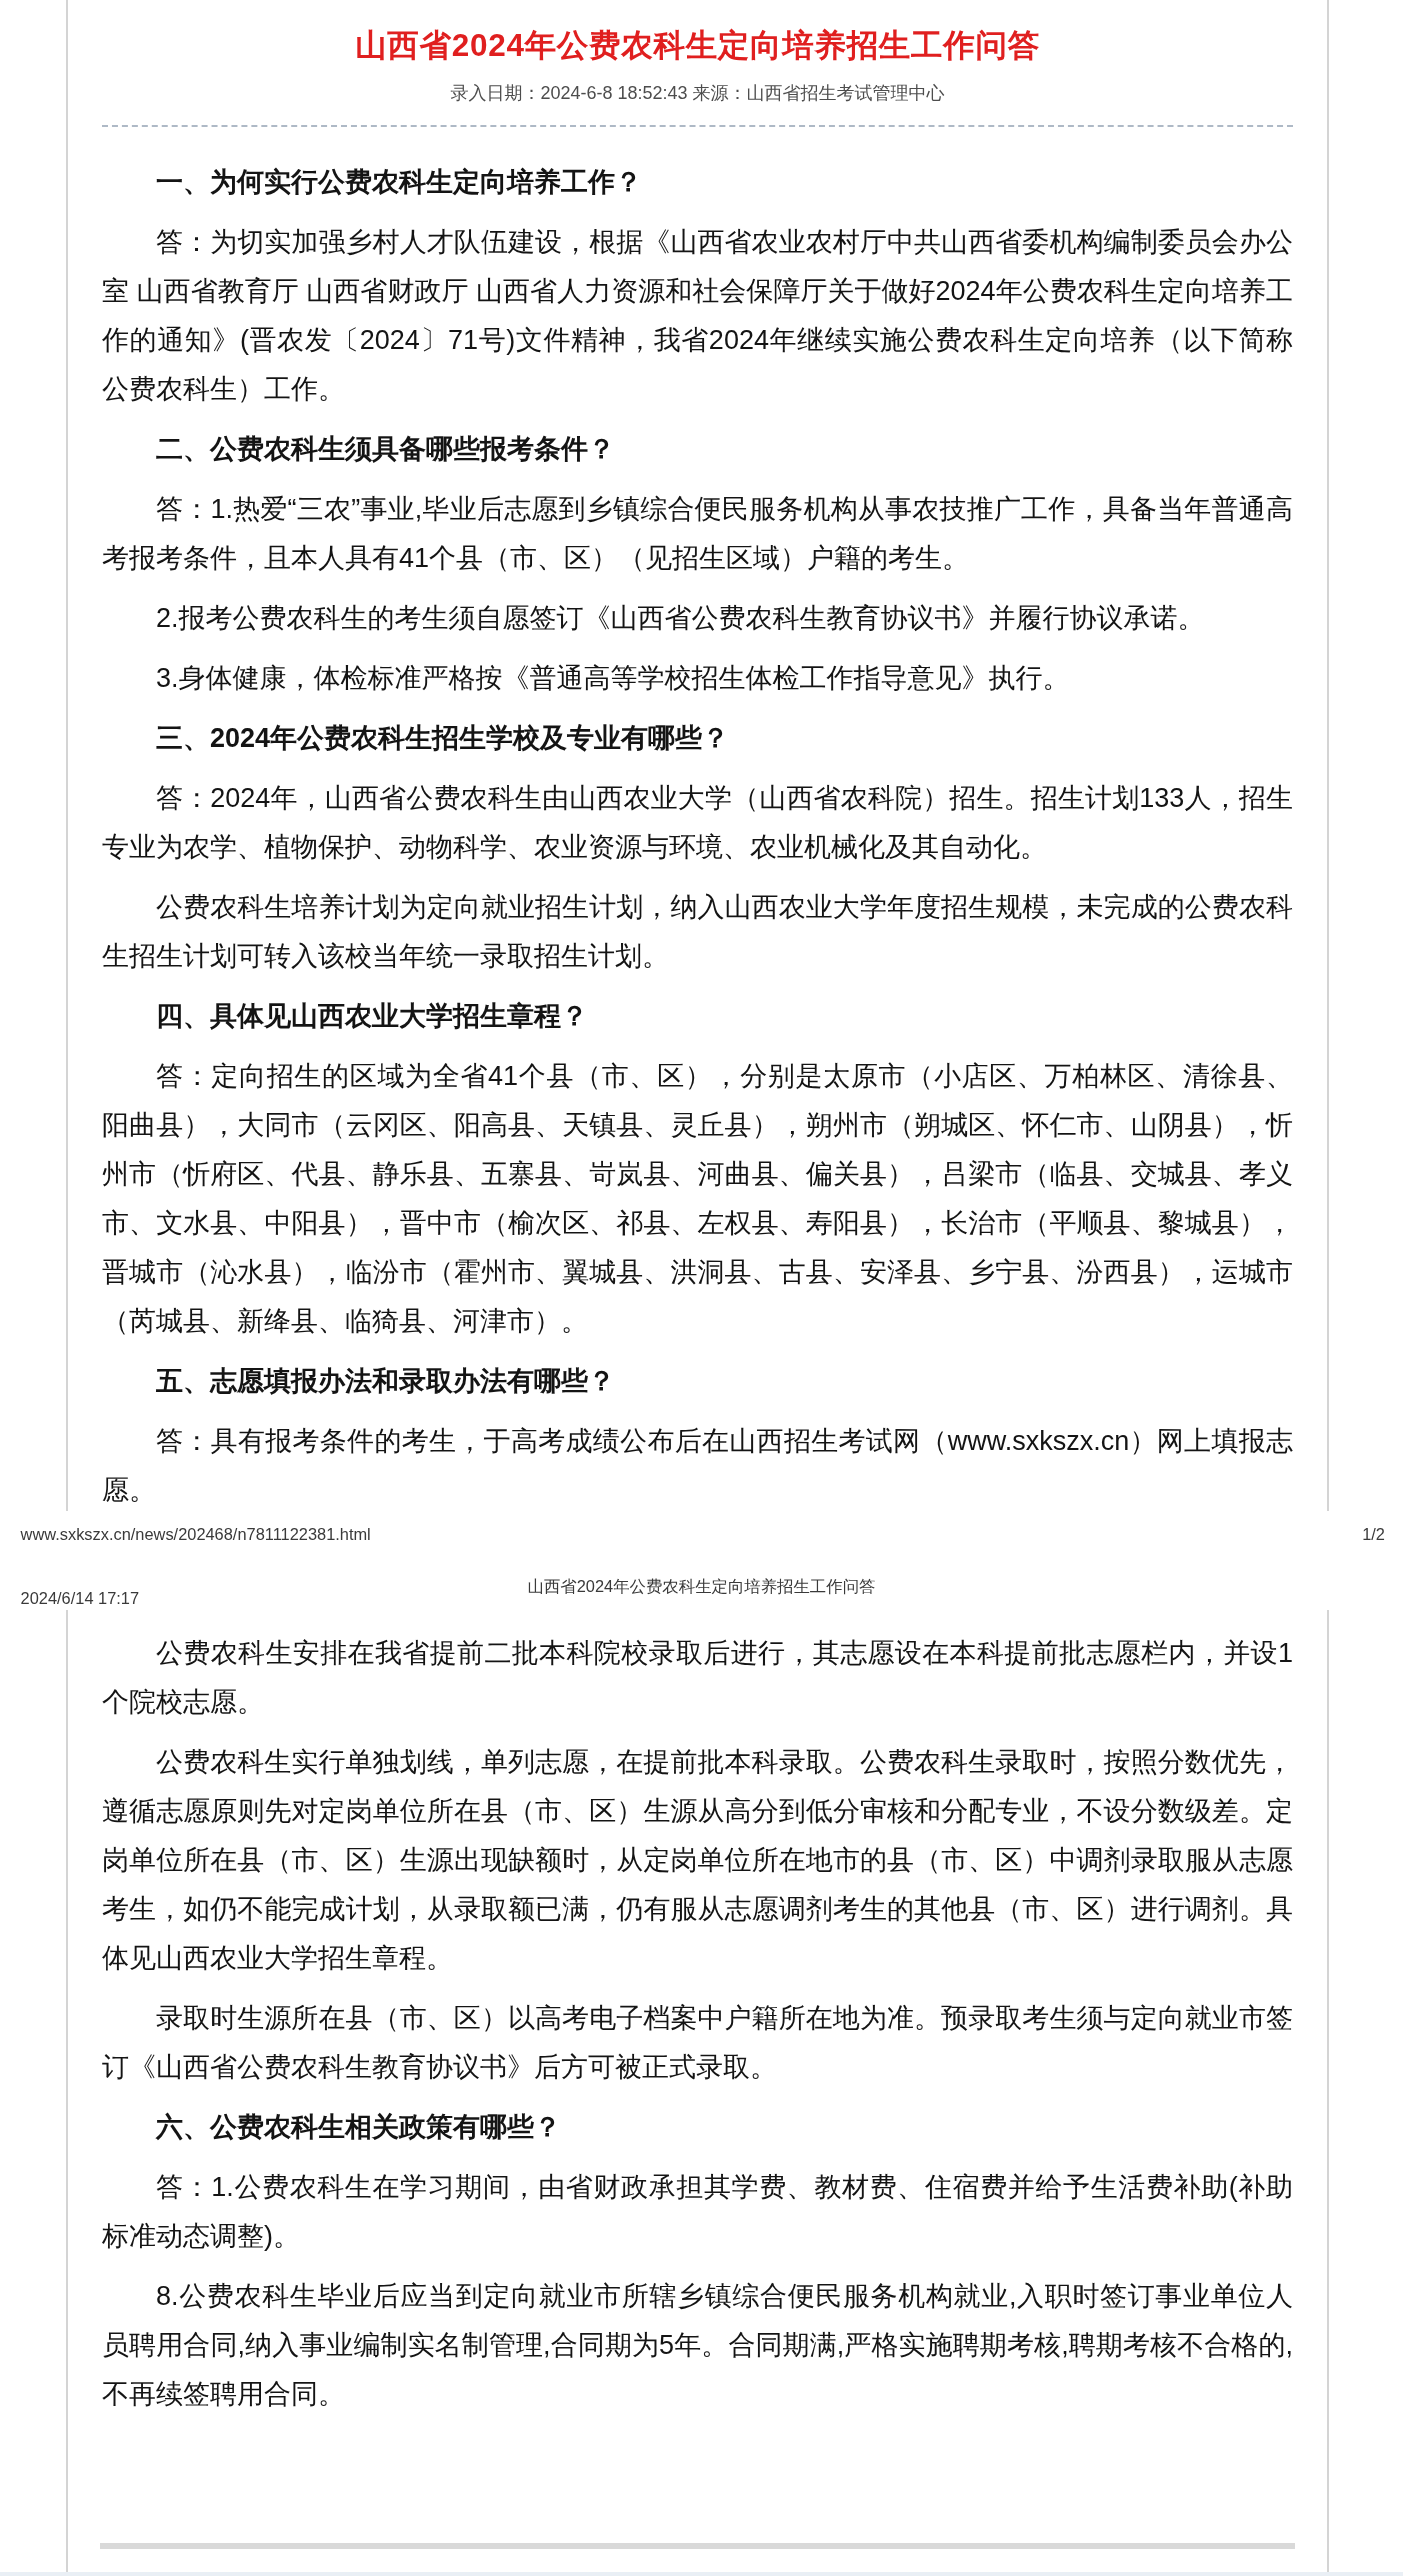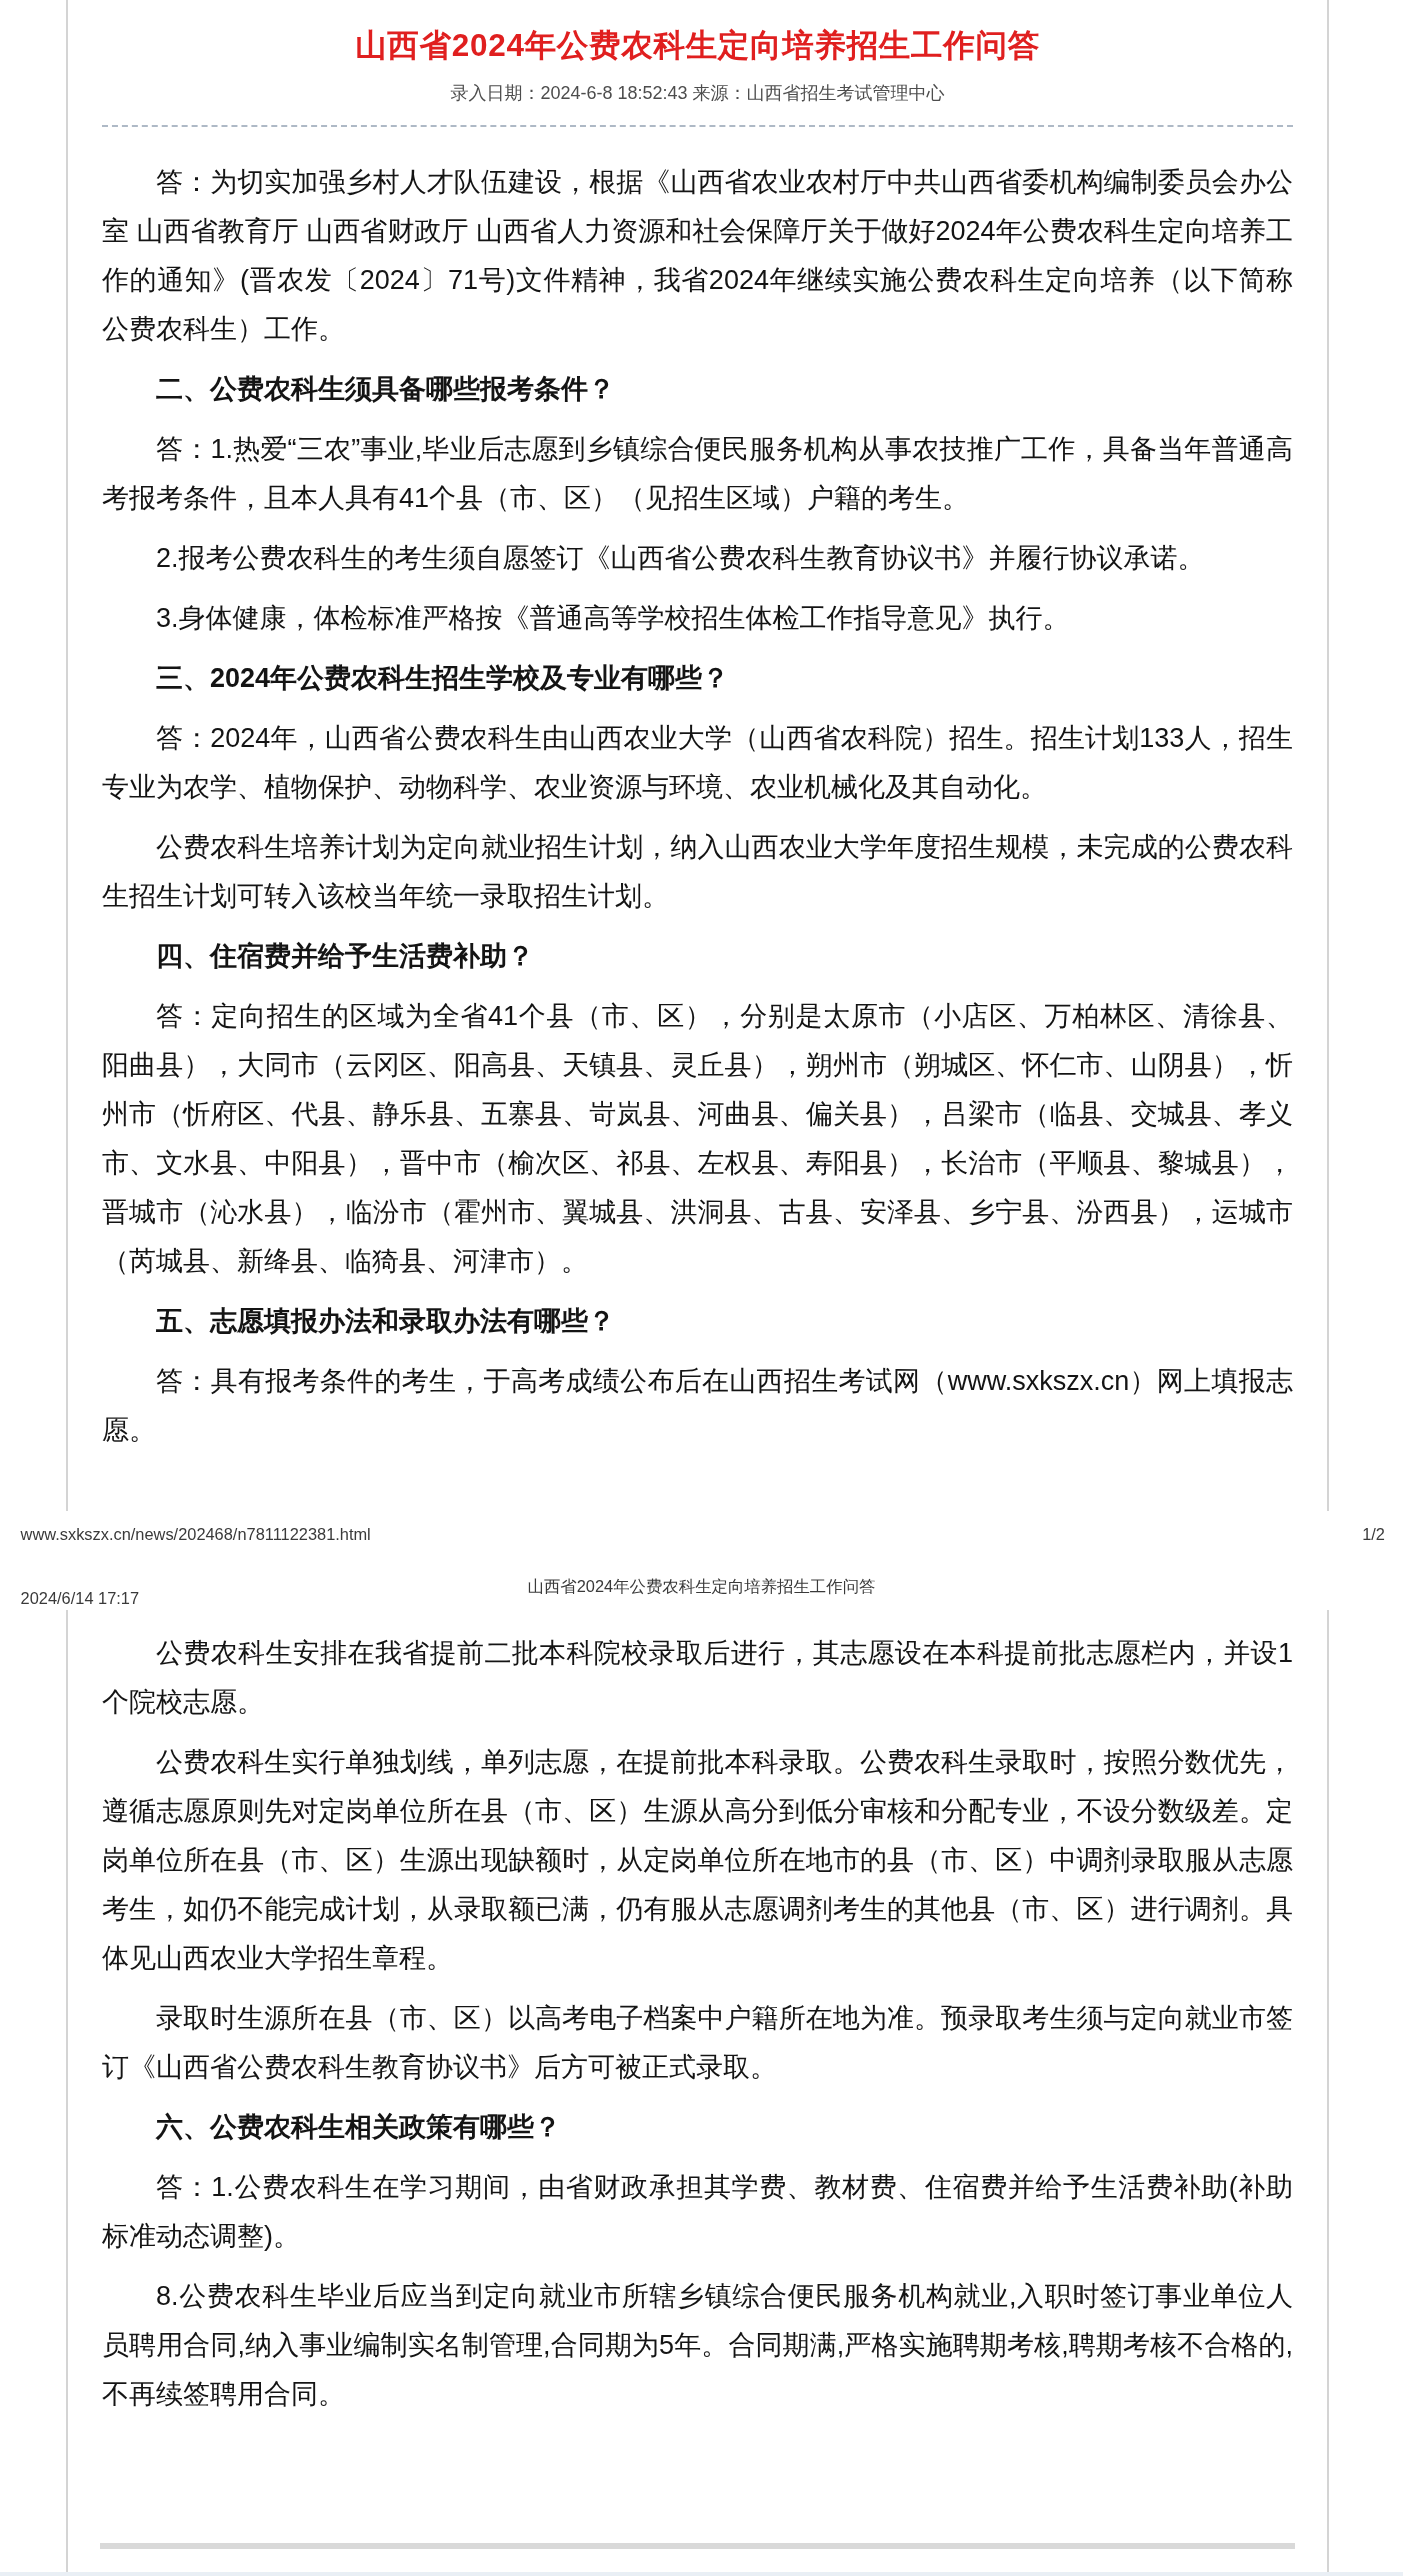--- a/index.html
+++ b/index.html
@@ -60,29 +60,30 @@
 
 <div class="page-box" id="page1-box">
   <div class="content">
     <div class="doc-title">山西省2024年公费农科生定向培养招生工作问答</div>
     <div class="meta-line">
       <span class="meta-entry">录入日期：2024-6-8 18:52:43</span>
       <span class="meta-source">来源：山西省招生考试管理中心</span>
     </div>
     <hr class="dashed-divider">
     <div class="qa">
+        <div class="block heading">一、为何实行公费农科生定向培养工作？</div>
         <div class="block para">答：为切实加强乡村人才队伍建设，根据《山西省农业农村厅中共山西省委机构编制委员会办公室 山西省教育厅 山西省财政厅 山西省人力资源和社会保障厅关于做好2024年公费农科生定向培养工作的通知》(晋农发〔2024〕71号)文件精神，我省2024年继续实施公费农科生定向培养（以下简称公费农科生）工作。</div>
         <div class="block heading">二、公费农科生须具备哪些报考条件？</div>
         <div class="block para">答：1.热爱“三农”事业,毕业后志愿到乡镇综合便民服务机构从事农技推广工作，具备当年普通高考报考条件，且本人具有41个县（市、区）（见招生区域）户籍的考生。</div>
         <div class="block para">2.报考公费农科生的考生须自愿签订《山西省公费农科生教育协议书》并履行协议承诺。</div>
         <div class="block para">3.身体健康，体检标准严格按《普通高等学校招生体检工作指导意见》执行。</div>
         <div class="block heading">三、2024年公费农科生招生学校及专业有哪些？</div>
         <div class="block para">答：2024年，山西省公费农科生由山西农业大学（山西省农科院）招生。招生计划133人，招生专业为农学、植物保护、动物科学、农业资源与环境、农业机械化及其自动化。</div>
         <div class="block para">公费农科生培养计划为定向就业招生计划，纳入山西农业大学年度招生规模，未完成的公费农科生招生计划可转入该校当年统一录取招生计划。</div>
-        <div class="block heading">四、住宿费并给予生活费补助？</div>
+        <div class="block heading">四、具体见山西农业大学招生章程？</div>
         <div class="block para">答：定向招生的区域为全省41个县（市、区），分别是太原市（小店区、万柏林区、清徐县、阳曲县），大同市（云冈区、阳高县、天镇县、灵丘县），朔州市（朔城区、怀仁市、山阴县），忻州市（忻府区、代县、静乐县、五寨县、岢岚县、河曲县、偏关县），吕梁市（临县、交城县、孝义市、文水县、中阳县），晋中市（榆次区、祁县、左权县、寿阳县），长治市（平顺县、黎城县），晋城市（沁水县），临汾市（霍州市、翼城县、洪洞县、古县、安泽县、乡宁县、汾西县），运城市（芮城县、新绛县、临猗县、河津市）。</div>
         <div class="block heading">五、志愿填报办法和录取办法有哪些？</div>
         <div class="block para">答：具有报考条件的考生，于高考成绩公布后在山西招生考试网（www.sxkszx.cn）网上填报志愿。</div>
       </div>
   </div>
 </div>
 
 <div class="print-footer">
   <span class="pf-left">www.sxkszx.cn/news/202468/n7811122381.html</span>
   <span class="pf-right">1/2</span>

